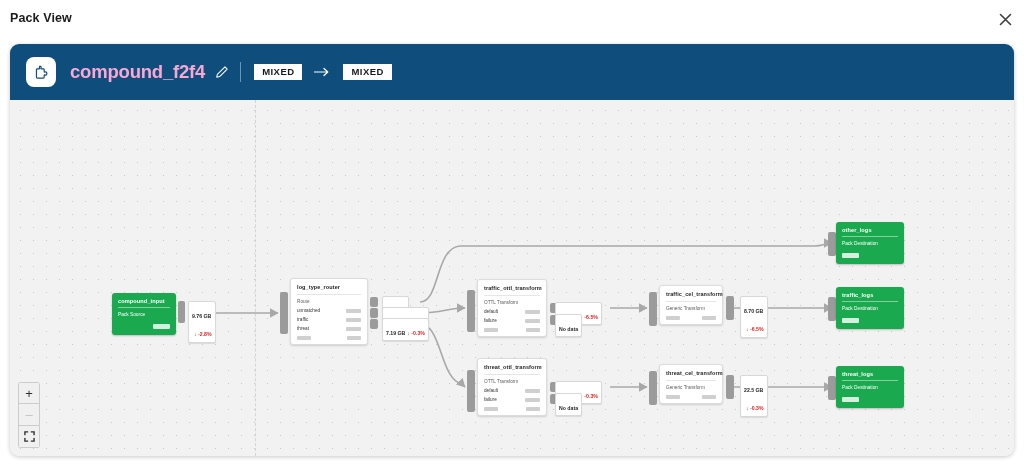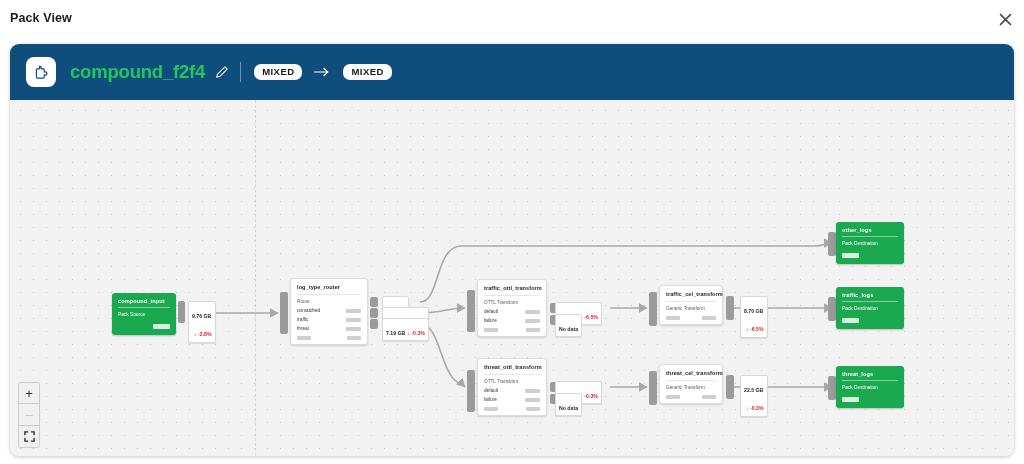--- a/index.html
+++ b/index.html
@@ -48,37 +48,37 @@
     padding-left: 16px;
   }
   #pack-icon {
     width: 30px; height: 30px; border-radius: 8px;
     background: #ffffff;
     display: flex; align-items: center; justify-content: center;
     flex: 0 0 auto;
   }
   #compound-name {
     margin-left: 14px;
-    color: #22c55e; font-size: 18.5px; font-weight: bold;
+    color: #f9a8d4; font-size: 18.5px; font-weight: bold;
     letter-spacing: -.2px;
   }
   #edit-icon {
     margin-left: 9px; width: 15px; height: 15px;
     display: flex; align-items: center; justify-content: center;
     cursor: pointer;
   }
   #hdr-divider {
     margin-left: 11px;
     width: 1px; height: 20px; background: rgba(255,255,255,.40);
   }
   .pill {
     margin-left: 13px;
     background: #ffffff; color: #15191c;
     font-size: 9.5px; font-weight: bold; letter-spacing: .45px;
-    border-radius: 7px;
+    border-radius: 0;
     padding: 3px 8px 3px 8px;
     line-height: 1;
   }
   #arrow-icon {
     margin-left: 12px; color: #ffffff;
     font-size: 13px; line-height: 1;
   }
 
   
   #canvas {

